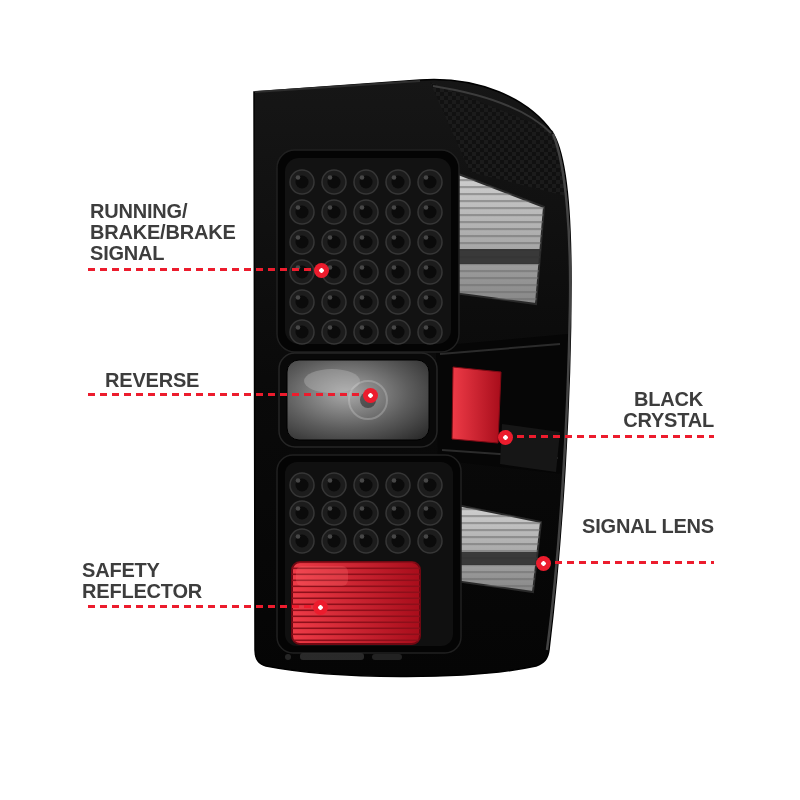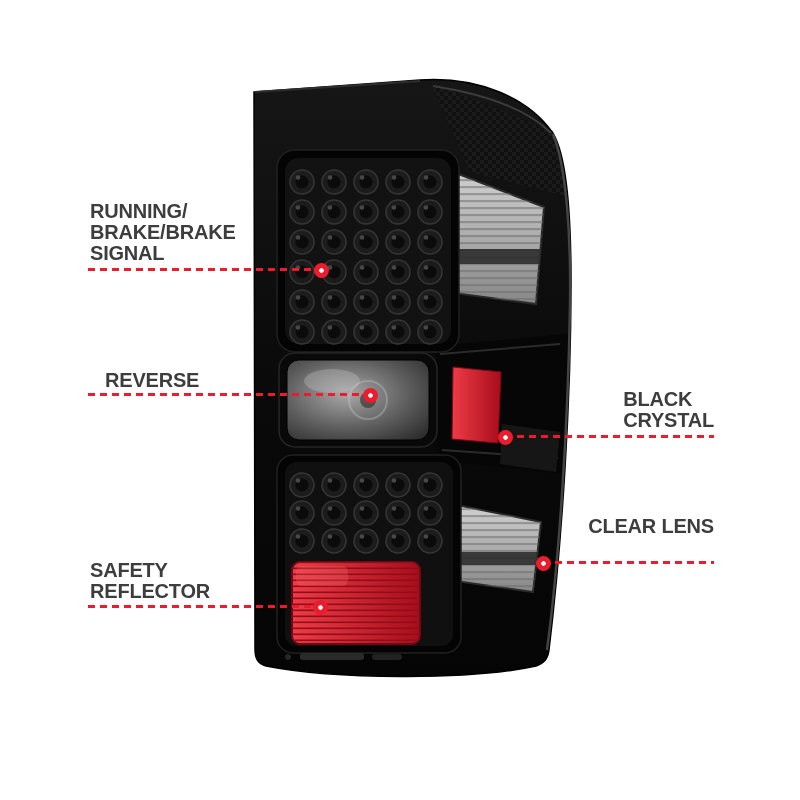--- a/index.html
+++ b/index.html
@@ -6,21 +6,21 @@
   html,body { margin:0; padding:0; background:#ffffff; }
   .stage {
     position:relative; width:800px; height:800px; background:#ffffff;
     overflow:hidden; font-family:"Liberation Sans", sans-serif;
   }
   svg.product { position:absolute; left:0; top:0; }
   .callout-label {
     position:absolute; font-weight:700; font-size:20px; line-height:21px;
     color:var(--label); letter-spacing:-0.2px; white-space:nowrap; z-index:3;
   }
-  .callout-label.right { text-align:left; }
+  .callout-label.right { text-align:center; }
   .callout-label .line { display:block; }
   .leader {
     position:absolute; height:3px; z-index:2;
     background:repeating-linear-gradient(90deg, var(--red) 0 7px, transparent 7px 12px);
   }
   .dot {
     position:absolute; width:15px; height:15px; margin:-7.5px 0 0 -7.5px;
     border-radius:50%; z-index:4;
     background:radial-gradient(circle, #ffffff 0 2px, var(--red) 2.5px 100%);
   }
@@ -198,33 +198,33 @@
   </div>
   <div class="leader" style="left:88px; top:268px; width:233px"></div>
   <div class="dot" style="left:321px; top:270px"></div>
 
   <div class="callout-label" style="left:105px; top:370px">
     <span class="line">REVERSE</span>
   </div>
   <div class="leader" style="left:88px; top:393px; width:282px"></div>
   <div class="dot" style="left:370px; top:395px"></div>
 
-  <div class="callout-label" style="left:90px; top:560px">
+  <div class="callout-label" style="left:82px; top:560px">
     <span class="line">SAFETY</span>
     <span class="line">REFLECTOR</span>
   </div>
   <div class="leader" style="left:88px; top:605px; width:232px"></div>
   <div class="dot" style="left:320px; top:607px"></div>
 
   <div class="callout-label right" style="right:86px; top:389px">
     <span class="line">BLACK</span>
     <span class="line">CRYSTAL</span>
   </div>
   <div class="leader" style="left:505px; top:435px; width:209px"></div>
   <div class="dot" style="left:505px; top:437px"></div>
 
   <div class="callout-label right" style="right:86px; top:516px">
-    <span class="line">CLEAR LENS</span>
+    <span class="line">SIGNAL LENS</span>
   </div>
   <div class="leader" style="left:543px; top:561px; width:171px"></div>
   <div class="dot" style="left:543px; top:563px"></div>
 
 </div>
 
 </body></html>

